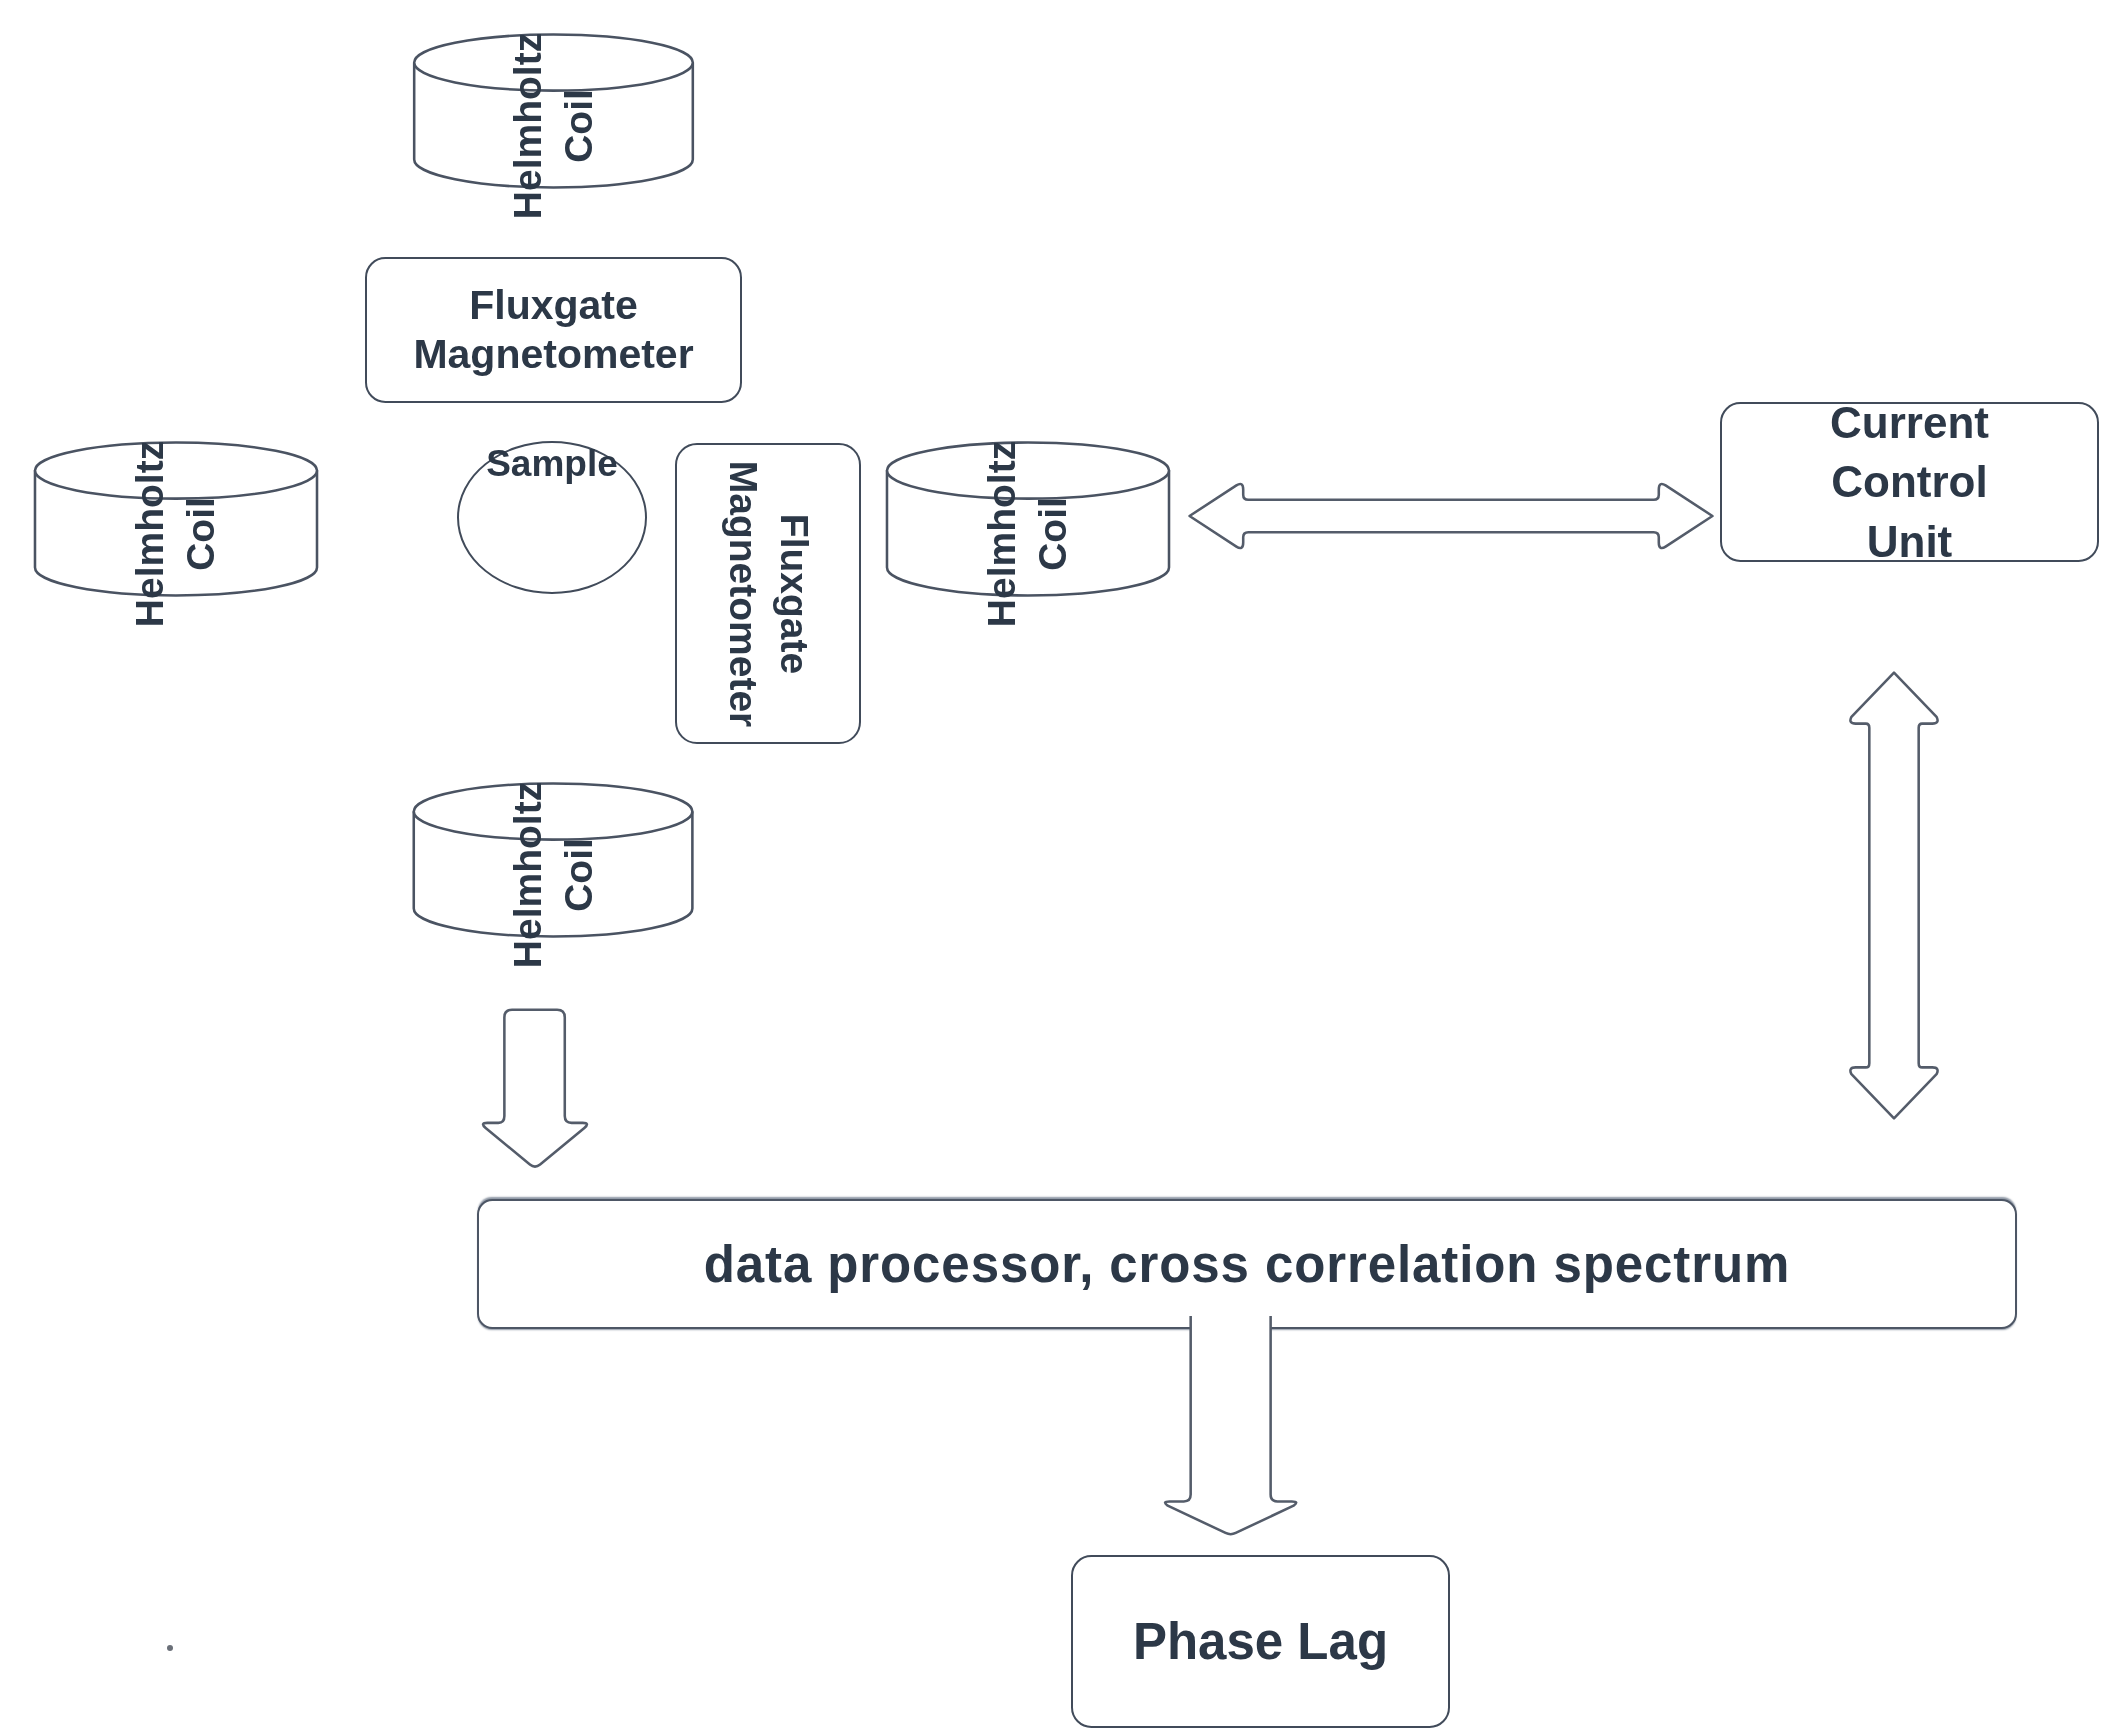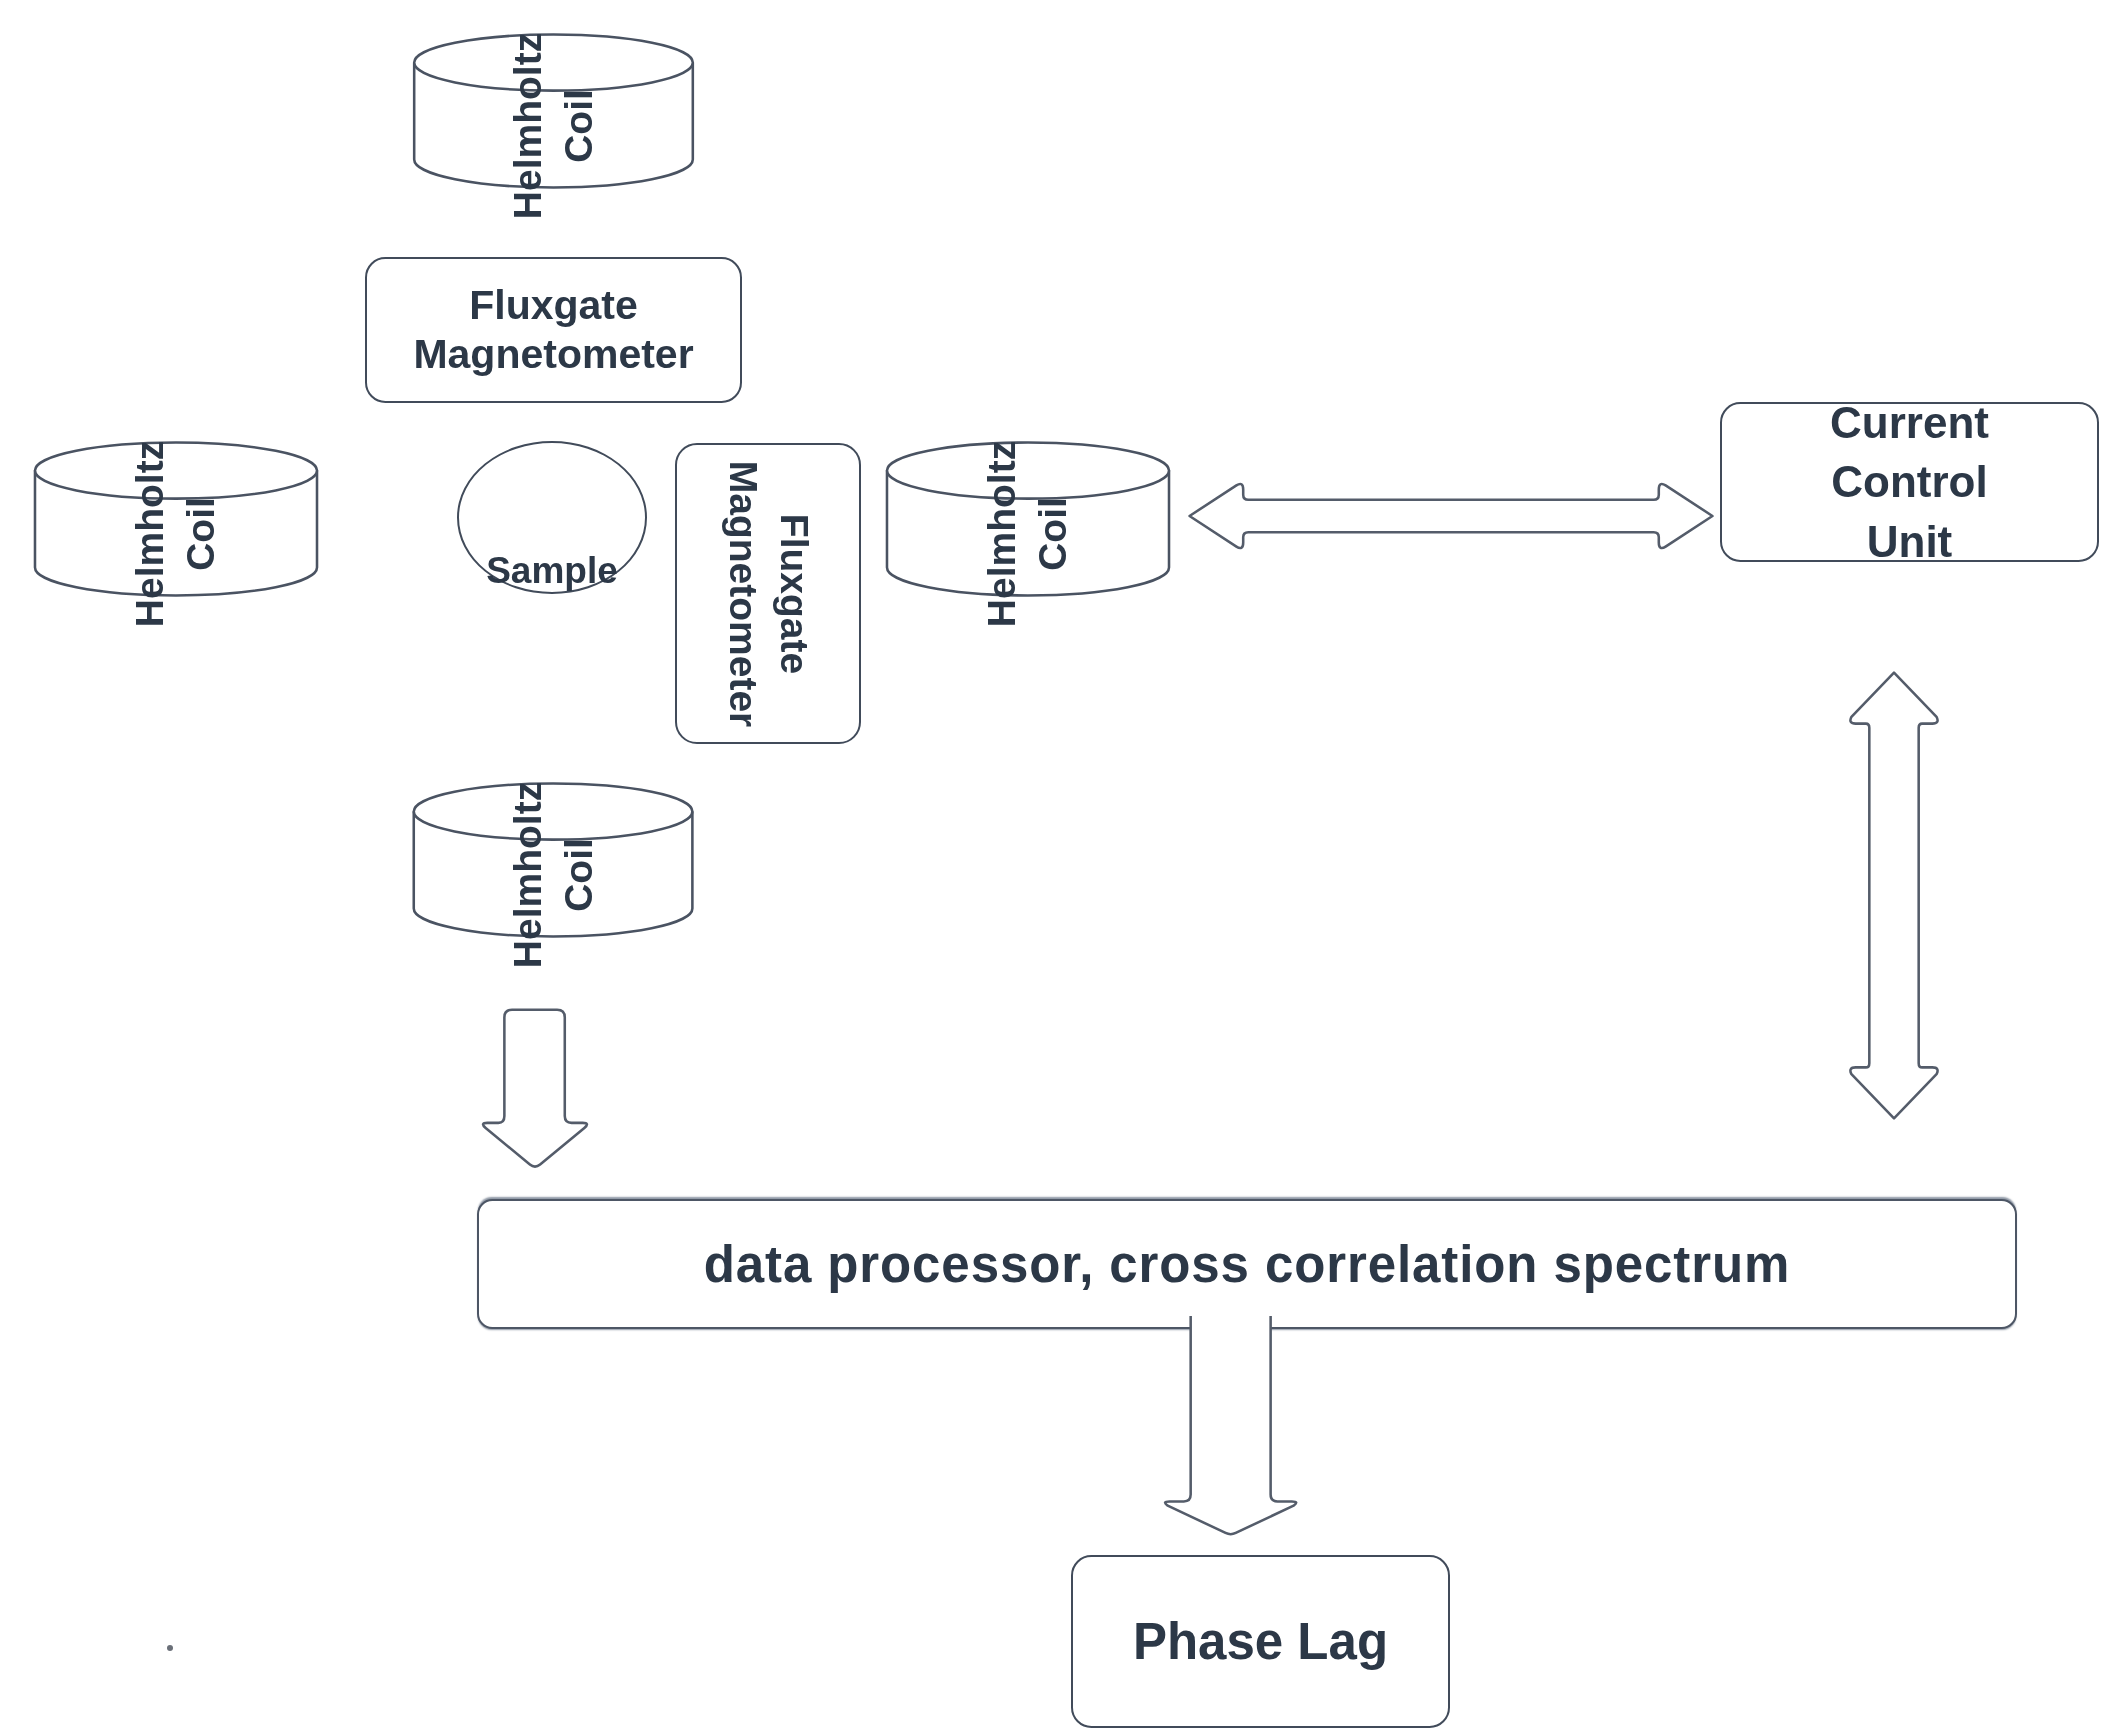--- a/index.html
+++ b/index.html
@@ -25,21 +25,21 @@
     color:#2c3847;
     font-weight:bold;
     white-space:pre-line;
   }
   .ellipse {
     position:absolute;
     box-sizing:border-box;
     border:2.6px solid #414b5a;
     border-radius:50%;
     background:#ffffff;
-    display:flex; align-items:flex-end; justify-content:center;
+    display:flex; align-items:flex-start; justify-content:center;
     color:#2c3847; font-weight:bold;
   }
 
   
   .cyl { position:absolute; }
   .cyl-label {
     position:absolute; left:50%; top:calc(50% + 15.3px);
     transform:translate(-50%,-50%) rotate(-90deg);
     width:max-content;
     text-align:center;

